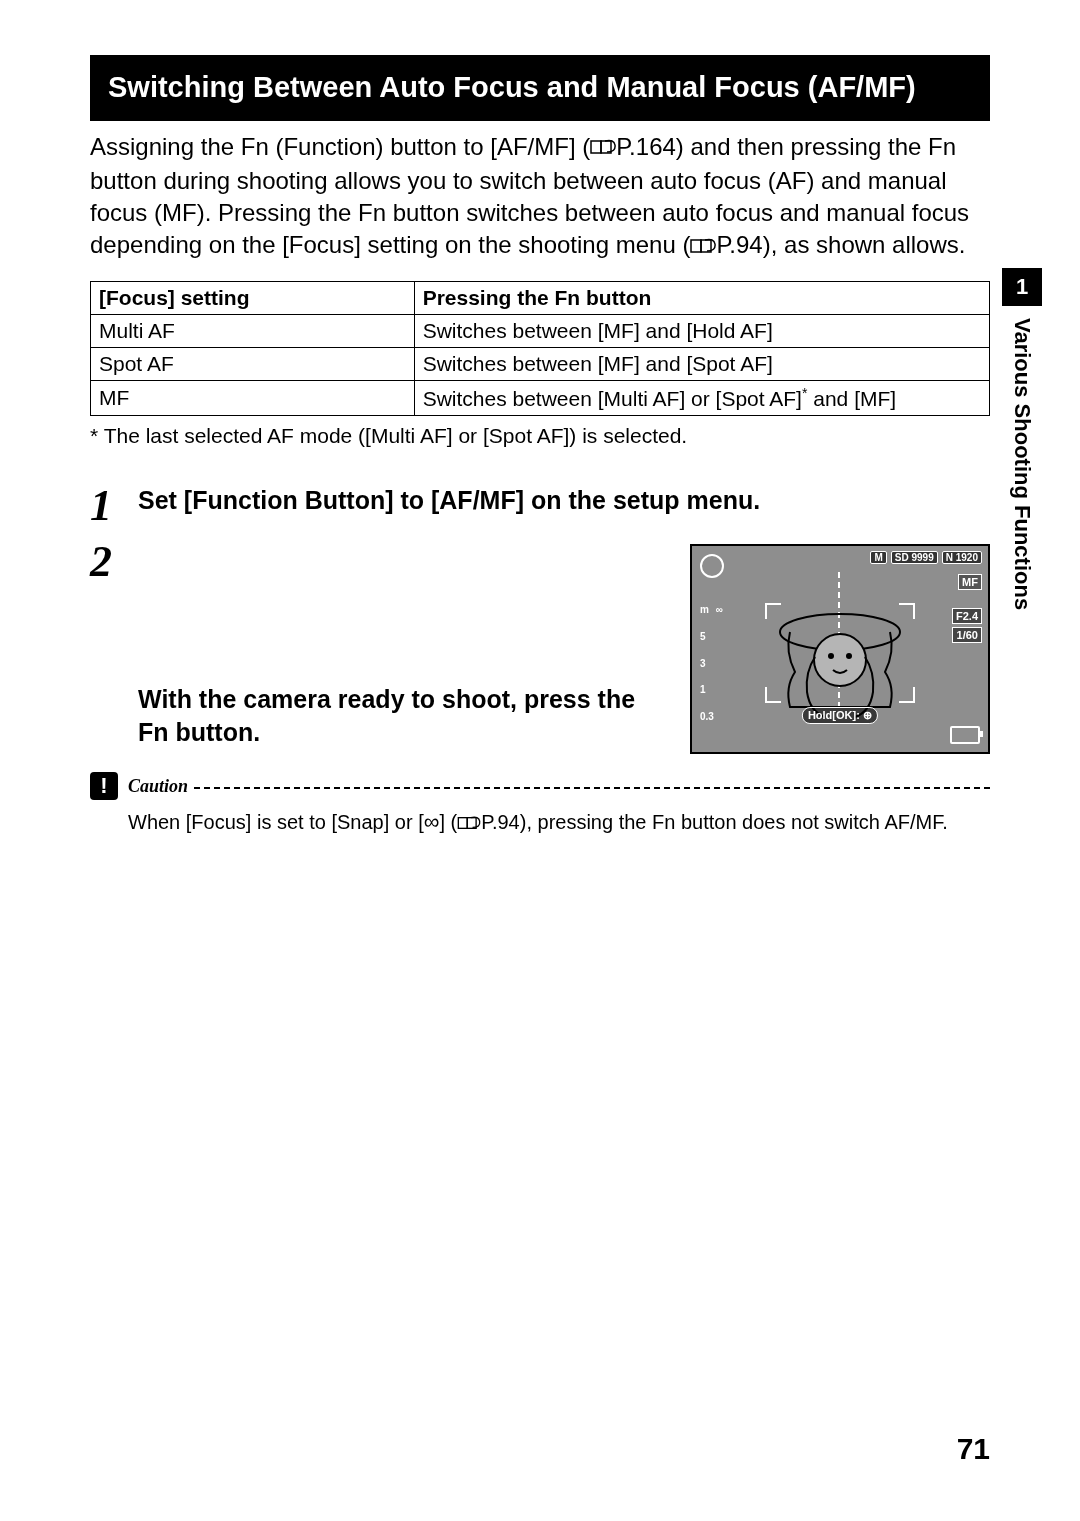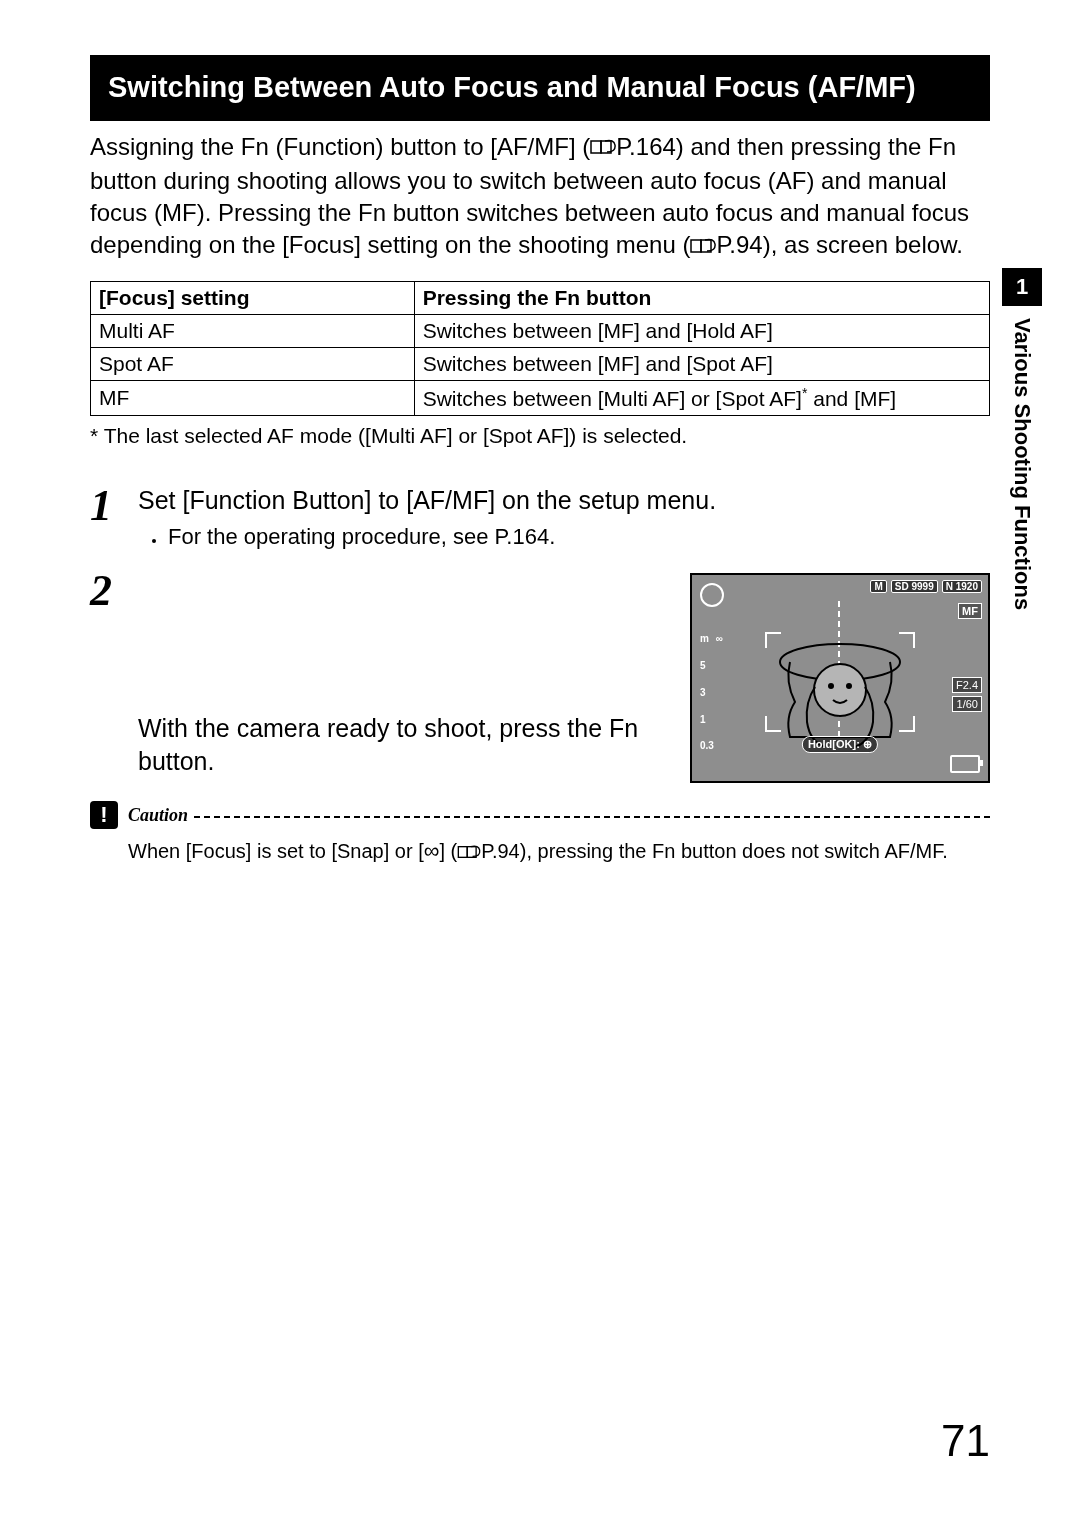--- a/index.html
+++ b/index.html
@@ -71,21 +71,21 @@
     line-height: 1;
     width: 48px;
     flex: 0 0 48px;
     text-align: left;
     padding-top: 0;
   }
   .step-body {
     flex: 1;
   }
   .step-title {
-    font-weight: normal;
+    font-weight: bold;
     font-size: 25px;
     line-height: 1.3;
     margin-bottom: 6px;
   }
   .bullet-list {
     list-style-type: disc;
     list-style-position: outside;
     padding-left: 28px;
     margin: 0;
     font-size: 22px;
@@ -172,22 +172,22 @@
     writing-mode: vertical-rl;
     text-orientation: mixed;
     font-size: 22px;
     font-weight: bold;
     margin-top: 12px;
   }
   .page-number {
     position: absolute;
     right: 90px;
     bottom: 55px;
-    font-weight: normal;
-    font-size: 44px;
+    font-weight: bold;
+    font-size: 30px;
   }
   .infinity {
     font-size: 22px;
   }
   sup.ast { font-size: 14px; vertical-align: super; }
   
   .lcd-top {
     display:flex; justify-content:flex-end; gap:4px;
     padding:5px 6px 0 6px;
     font-size:10px; color:#fff;
@@ -198,21 +198,21 @@
     padding:0 3px; font-weight:bold;
     display:inline-flex; align-items:center; gap:2px;
   }
   .lcd-mf {
     position:absolute; right:6px; top:28px;
     background:#555; color:#fff; border:1px solid #fff;
     font-size:11px; padding:1px 3px; font-weight:bold;
   }
   .lcd-right {
     position:absolute; right:6px; top:62px; text-align:right;
-    font-size:11px; color:#fff; font-weight:normal;margin-top:40px;
+    font-size:11px; color:#fff; font-weight:bold;
   }
   .lcd-right div { background:#444; border:1px solid #fff; padding:1px 3px; margin-bottom:3px; }
   .lcd-batt {
     position:absolute; right:8px; bottom:8px;
     width:26px; height:14px; border:2px solid #fff; border-radius:2px;
   }
   .lcd-batt::after{
     content:""; position:absolute; right:-5px; top:3px; width:3px; height:6px; background:#fff;
   }
   .lcd-gauge {
@@ -264,21 +264,21 @@
         <rect x="1" y="3" width="10" height="12" fill="none" stroke="#000" stroke-width="1.5"></rect>
         <rect x="11" y="3" width="10" height="12" fill="none" stroke="#000" stroke-width="1.5"></rect>
         <path d="M15 3 Q24 1 25 7 Q26 14 17 14" fill="none" stroke="#000" stroke-width="1.5"></path>
       </svg>
     </span><span>P.164</span><span>) and then pressing the Fn button during shooting allows you to switch between auto focus (AF) and manual focus (MF). Pressing the Fn button switches between auto focus and manual focus depending on the [Focus] setting on the shooting menu (</span><span class="ref-icon">
       <svg width="26" height="18" viewBox="0 0 26 18">
         <rect x="1" y="3" width="10" height="12" fill="none" stroke="#000" stroke-width="1.5"></rect>
         <rect x="11" y="3" width="10" height="12" fill="none" stroke="#000" stroke-width="1.5"></rect>
         <path d="M15 3 Q24 1 25 7 Q26 14 17 14" fill="none" stroke="#000" stroke-width="1.5"></path>
       </svg>
-    </span><span>P.94</span><span>), as screen below.</span>
+    </span><span>P.94</span><span>), as shown allows.</span>
   </div>
 
   <table class="focus-table">
     <tbody>
         <tr>
       <th style="width:36%">[Focus] setting</th>
       <th>Pressing the Fn button</th>
     </tr>
     <tr>
       <td>Multi AF</td>
@@ -297,23 +297,20 @@
   </tbody>
     </table>
 
   <div class="footnote">* The last selected AF mode ([Multi AF] or [Spot AF]) is selected.</div>
 
   <div class="steps">
     <div class="step">
       <div class="step-num">1</div>
       <div class="step-body">
         <div class="step-title">Set [Function Button] to [AF/MF] on the setup menu.</div>
-        <ul class="bullet-list">
-          <li>For the operating procedure, see P.164.</li>
-        </ul>
       </div>
     </div>
 
     <div class="step">
       <div class="step-num">2</div>
       <div class="step-body">
         <div class="step2-row">
           <div class="step2-text">
             <div class="step-title">With the camera ready to shoot, press the Fn button.</div>
           </div>

